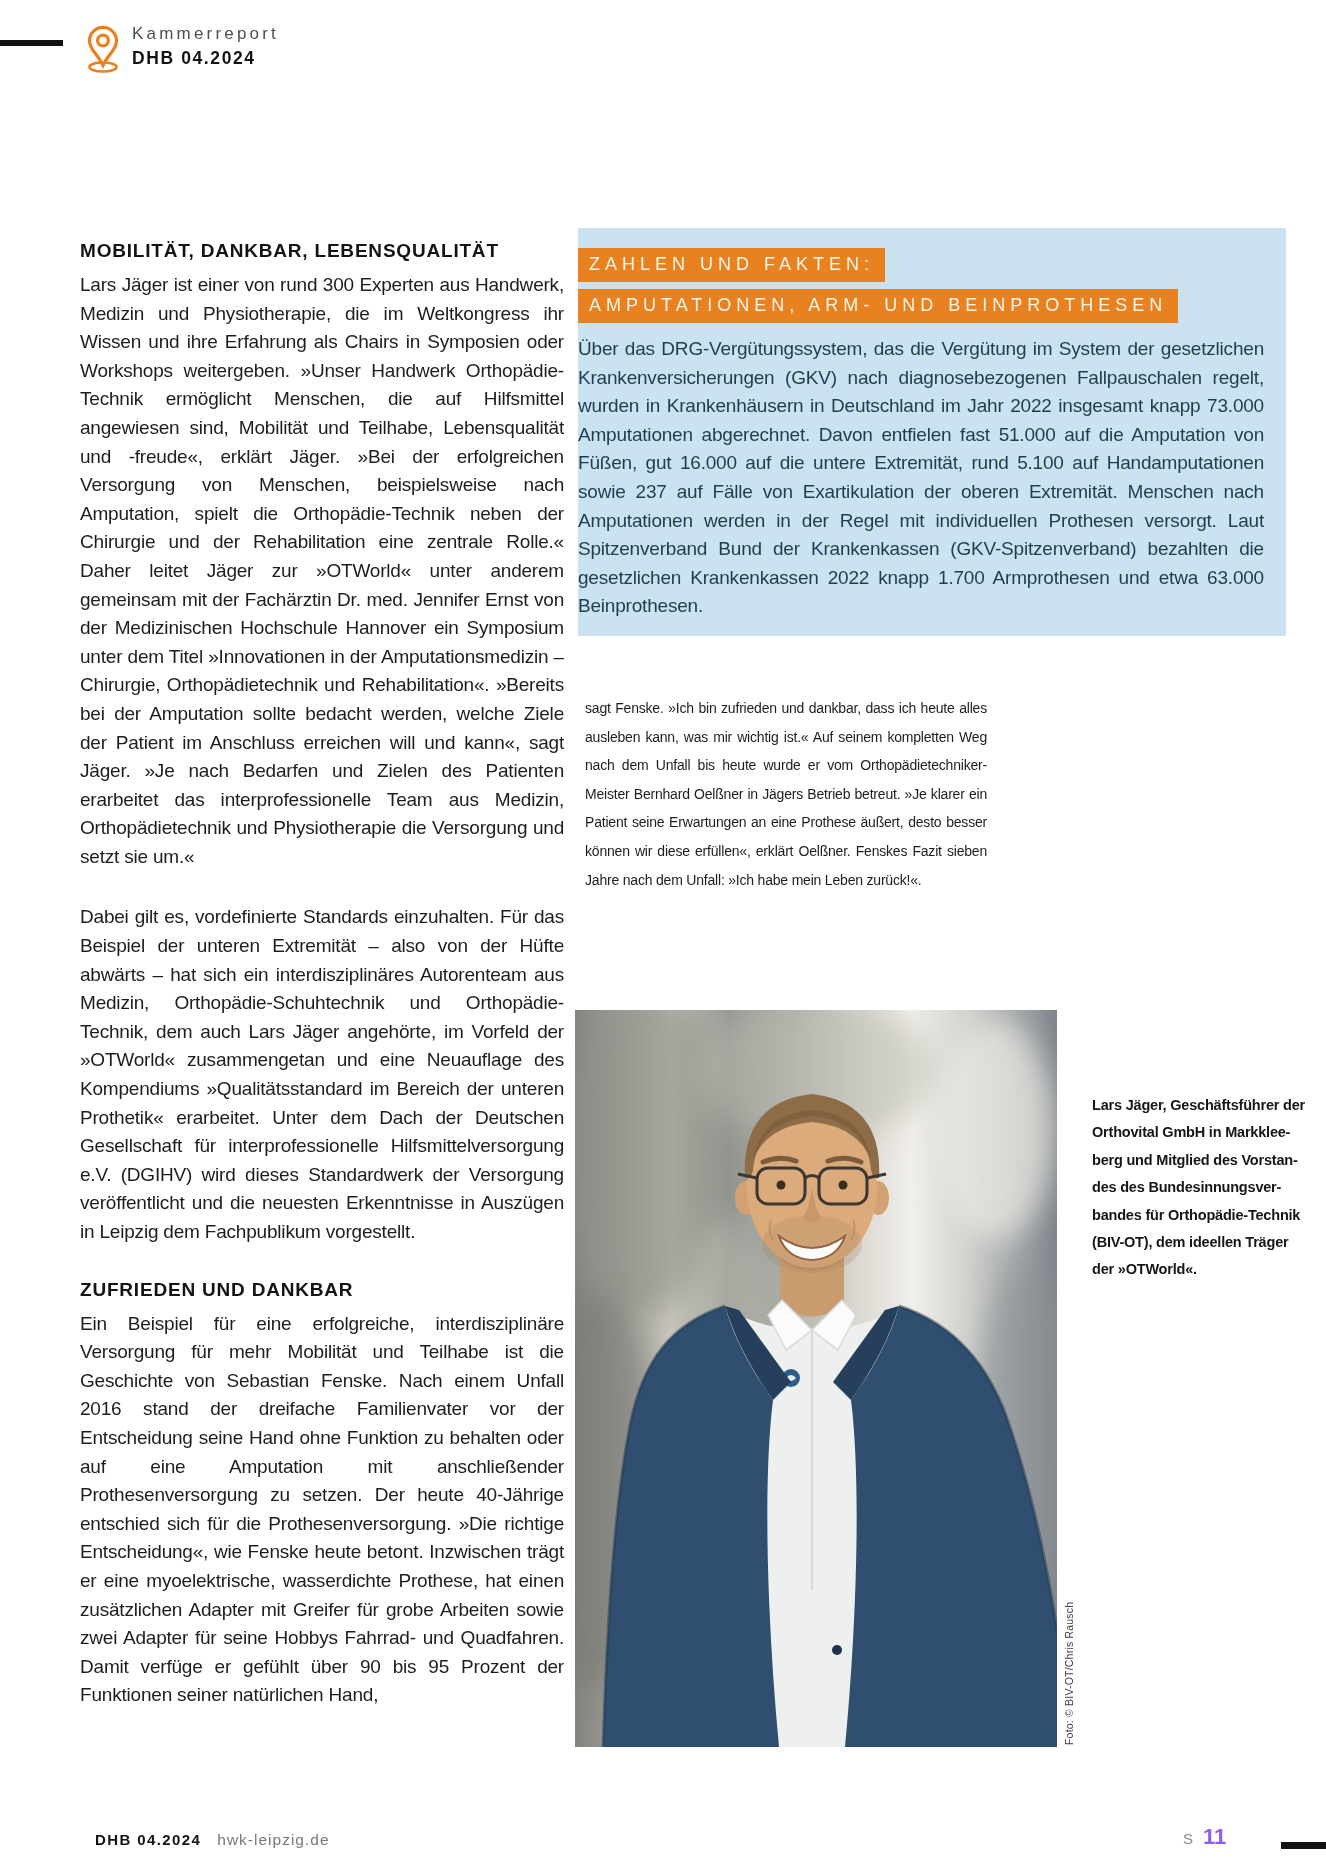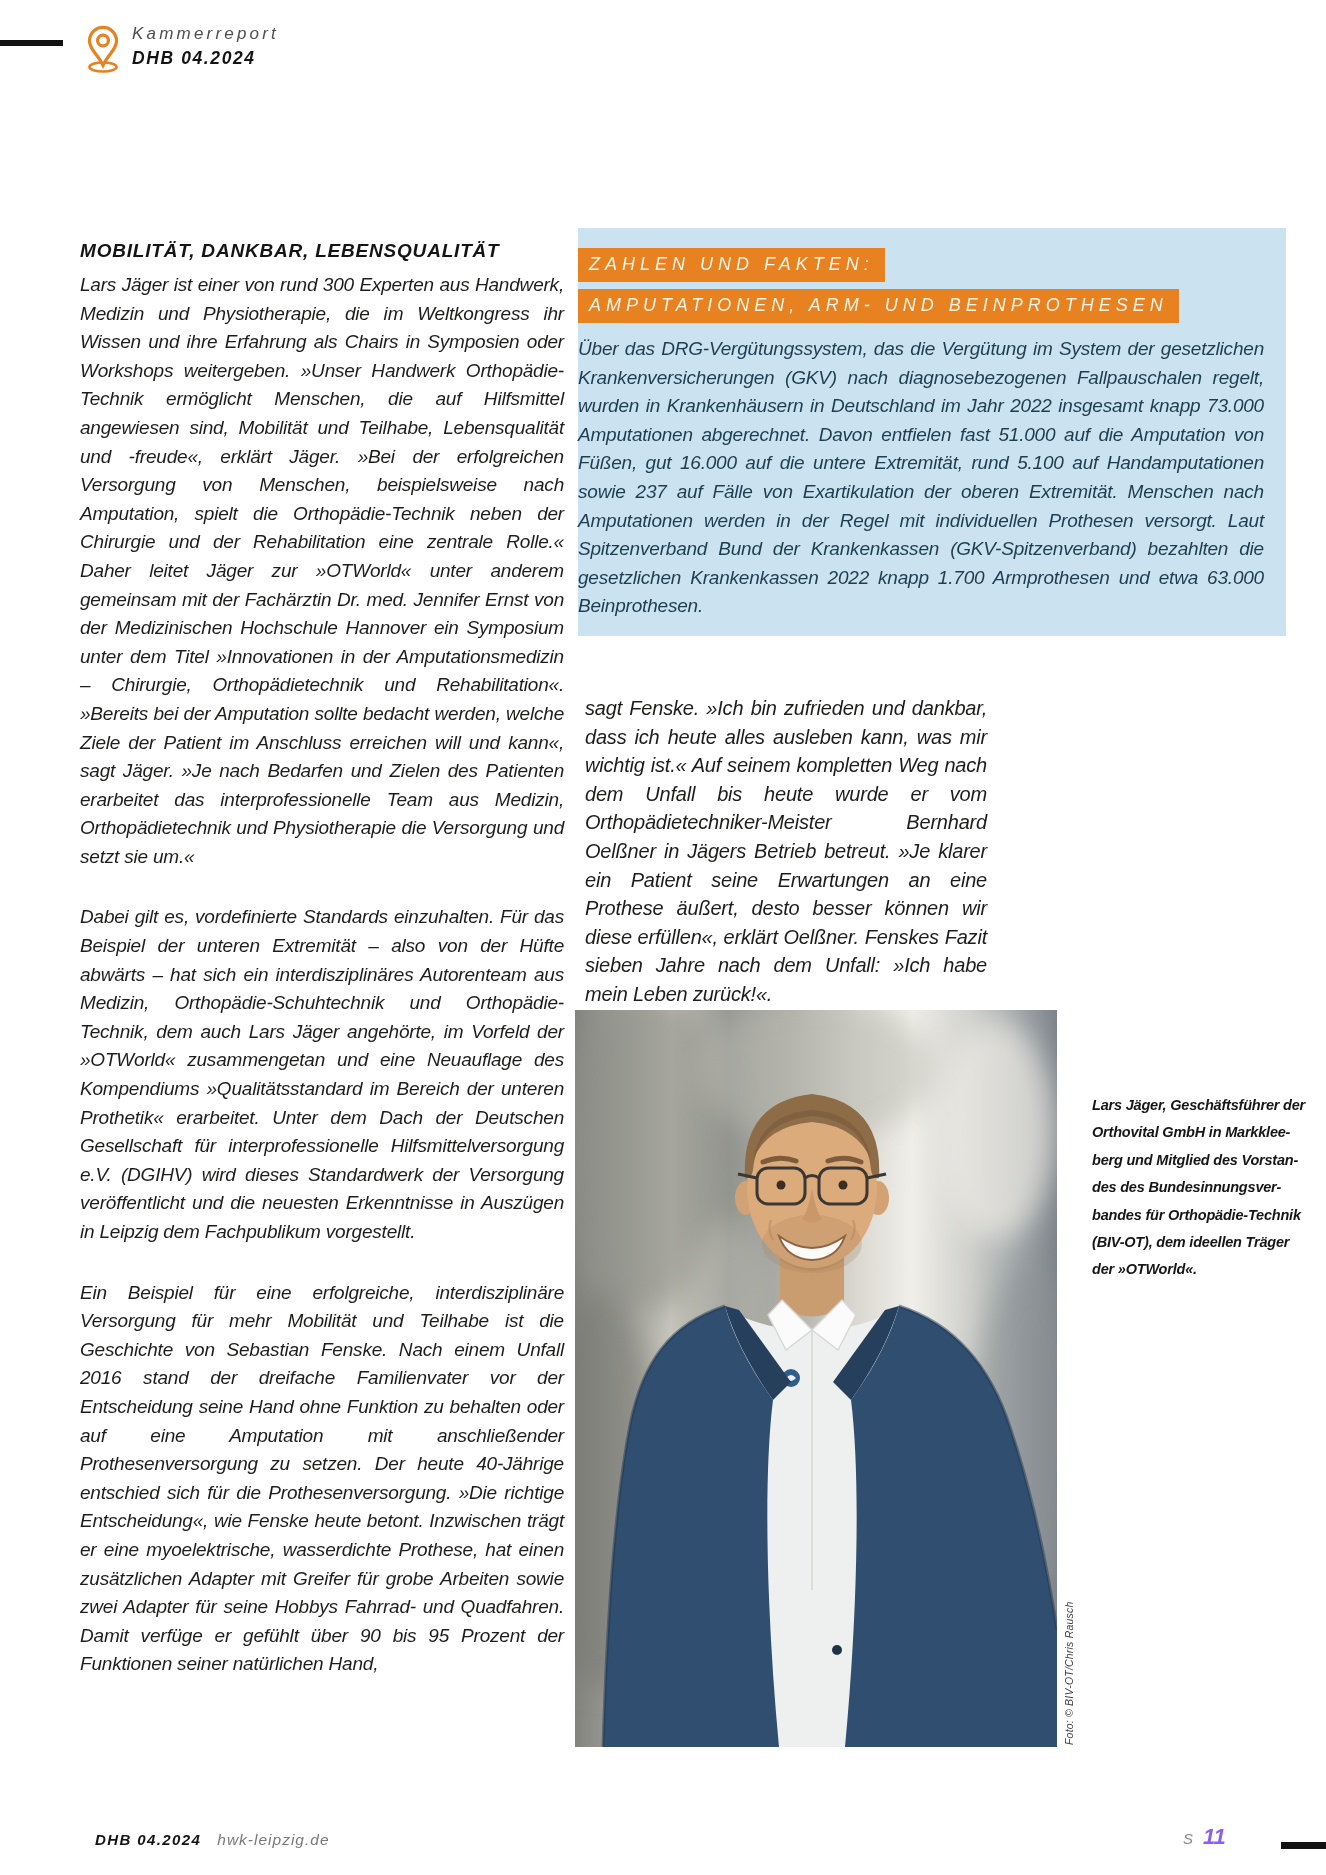--- a/index.html
+++ b/index.html
@@ -7,21 +7,21 @@
     --info-box-bg:#CBE2F1;
     --info-box-text:#1D3D50;
     --text:#1D1D1B;
     --brand-gray:#4E4E4E;
     --footer-gray:#787878;
   }
   html,body{margin:0;padding:0;background:#fff;}
   .page{
     position:relative;width:1326px;height:1875px;background:#fff;
     font-family:"Liberation Sans","DejaVu Sans",sans-serif;
-    color:var(--text);overflow:hidden;font-style:italic;
+    color:var(--text);overflow:hidden;
   }
   .top-left-bar{position:absolute;left:0;top:40px;width:63px;height:6px;background:#121212;}
 
   
   .hdr{position:absolute;left:85px;top:24px;display:flex;gap:11px;align-items:flex-start;}
   .pin{width:36px;height:50px;flex:0 0 auto;}
   .brand-name{font-size:17px;letter-spacing:3.2px;color:var(--brand-gray);}
   .brand-issue{font-size:17.5px;font-weight:bold;letter-spacing:1.6px;color:#141414;margin-top:4px;}
 
   
@@ -33,21 +33,21 @@
   
   .infobox{position:absolute;left:578px;top:228px;width:708px;height:408px;
     background:var(--info-box-bg);box-sizing:border-box;padding:20px 22px 0 0;}
   .tag{display:table;background:var(--orange);color:#FBF4E8;font-size:18px;
     letter-spacing:5px;padding:6px 11px 7px;margin:0 0 7px;white-space:nowrap;}
   .infobox p{margin:12px 0 0;font-size:19px;line-height:28.6px;color:var(--info-box-text);
     text-align:justify;letter-spacing:-0.2px;}
 
   
   .col-right{position:absolute;left:585px;top:694px;width:402px;}
-  .col-right p{margin:0;font-size:20px;line-height:28.6px;text-align:justify;letter-spacing:-0.2px;}
+  .col-right p{margin:0;font-size:14px;line-height:28.6px;text-align:justify;letter-spacing:-0.2px;}
 
   
   .photo{position:absolute;left:575px;top:1010px;width:482px;height:737px;margin:0;}
   .caption{position:absolute;left:1086px;top:1092px;width:238px;font-size:14.5px;font-weight:bold;
     line-height:27.4px;white-space:pre-line;letter-spacing:-0.2px;color:#161616;margin-left:6px;}
   .credit{position:absolute;left:1063px;top:1745px;width:185px;font-size:10.5px;color:#3F3F3F;
     transform:rotate(-90deg);transform-origin:0 0;letter-spacing:0.2px;white-space:nowrap;}
 
   
   .footer-left{position:absolute;left:95px;top:1831px;display:flex;align-items:baseline;gap:16px;}
@@ -74,20 +74,21 @@
     <div>
       <div class="brand-name">Kammerreport</div>
       <div class="brand-issue">DHB 04.2024</div>
     </div>
   </header>
 
   <section class="col-left">
     <h2 class="shead">MOBILITÄT, DANKBAR, LEBENSQUALITÄT</h2>
     <p>Lars Jäger ist einer von rund 300 Experten aus Handwerk, Medizin und Physiotherapie, die im Weltkongress ihr Wissen und ihre Erfahrung als Chairs in Symposien oder Workshops weitergeben. »Unser Handwerk Orthopädie-Technik ermöglicht Menschen, die auf Hilfsmittel angewiesen sind, Mobilität und Teilhabe, Lebensqualität und -freude«, erklärt Jäger. »Bei der erfolgreichen Versorgung von Menschen, beispielsweise nach Amputation, spielt die Orthopädie-Technik neben der Chirurgie und der Rehabilitation eine zentrale Rolle.« Daher leitet Jäger zur »OTWorld« unter anderem gemeinsam mit der Fachärztin Dr. med. Jennifer Ernst von der Medizinischen Hochschule Hannover ein Symposium unter dem Titel »Innovationen in der Amputationsmedizin – Chirurgie, Orthopädietechnik und Rehabilitation«. »Bereits bei der Amputation sollte bedacht werden, welche Ziele der Patient im Anschluss erreichen will und kann«, sagt Jäger. »Je nach Bedarfen und Zielen des Patienten erarbeitet das interprofessionelle Team aus Medizin, Orthopädietechnik und Physiotherapie die Versorgung und setzt sie um.«</p>
     <p>Dabei gilt es, vordefinierte Standards einzuhalten. Für das Beispiel der unteren Extremität – also von der Hüfte abwärts – hat sich ein interdisziplinäres Autorenteam aus Medizin, Orthopädie-Schuhtechnik und Orthopädie-Technik, dem auch Lars Jäger angehörte, im Vorfeld der »OTWorld« zusammengetan und eine Neuauflage des Kompendiums »Qualitätsstandard im Bereich der unteren Prothetik« erarbeitet. Unter dem Dach der Deutschen Gesellschaft für interprofessionelle Hilfsmittelversorgung e.V. (DGIHV) wird dieses Standardwerk der Versorgung veröffentlicht und die neuesten Erkenntnisse in Auszügen in Leipzig dem Fachpublikum vorgestellt.</p>
+    <h2 class="shead">ZUFRIEDEN UND DANKBAR</h2>
     <p class="lastp">Ein Beispiel für eine erfolgreiche, interdisziplinäre Versorgung für mehr Mobilität und Teilhabe ist die Geschichte von Sebastian Fenske. Nach einem Unfall 2016 stand der dreifache Familienvater vor der Entscheidung seine Hand ohne Funktion zu behalten oder auf eine Amputation mit anschließender Prothesenversorgung zu setzen. Der heute 40-Jährige entschied sich für die Prothesenversorgung. »Die richtige Entscheidung«, wie Fenske heute betont. Inzwischen trägt er eine myoelektrische, wasserdichte Prothese, hat einen zusätzlichen Adapter mit Greifer für grobe Arbeiten sowie zwei Adapter für seine Hobbys Fahrrad- und Quadfahren. Damit verfüge er gefühlt über 90 bis 95 Prozent der Funktionen seiner natürlichen Hand,</p>
   </section>
 
   <aside class="infobox">
     <span class="tag">ZAHLEN UND FAKTEN:</span>
     <span class="tag">AMPUTATIONEN, ARM- UND BEINPROTHESEN</span>
     <p>Über das DRG-Vergütungssystem, das die Vergütung im System der gesetzlichen Krankenversicherungen (GKV) nach diagnosebezogenen Fallpauschalen regelt, wurden in Krankenhäusern in Deutschland im Jahr 2022 insgesamt knapp 73.000 Amputationen abgerechnet. Davon entfielen fast 51.000 auf die Amputation von Füßen, gut 16.000 auf die untere Extremität, rund 5.100 auf Handamputationen sowie 237 auf Fälle von Exartikulation der oberen Extremität. Menschen nach Amputationen werden in der Regel mit individuellen Prothesen versorgt. Laut Spitzenverband Bund der Krankenkassen (GKV-Spitzenverband) bezahlten die gesetzlichen Krankenkassen 2022 knapp 1.700 Armprothesen und etwa 63.000 Beinprothesen.</p>
   </aside>
 
   <section class="col-right">

